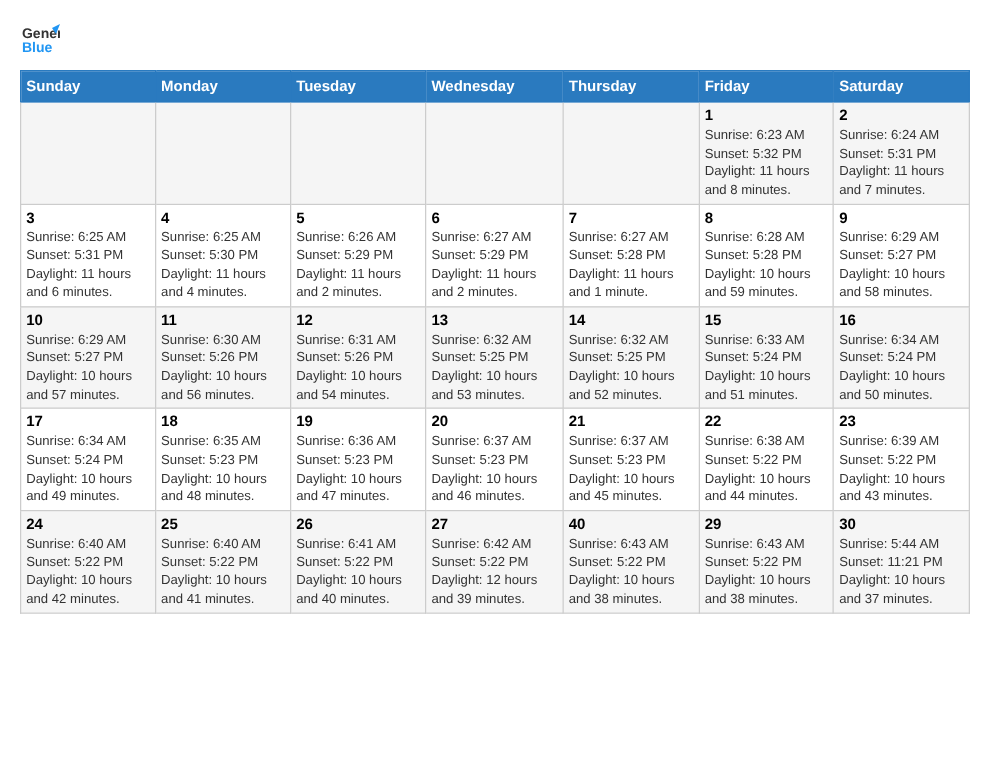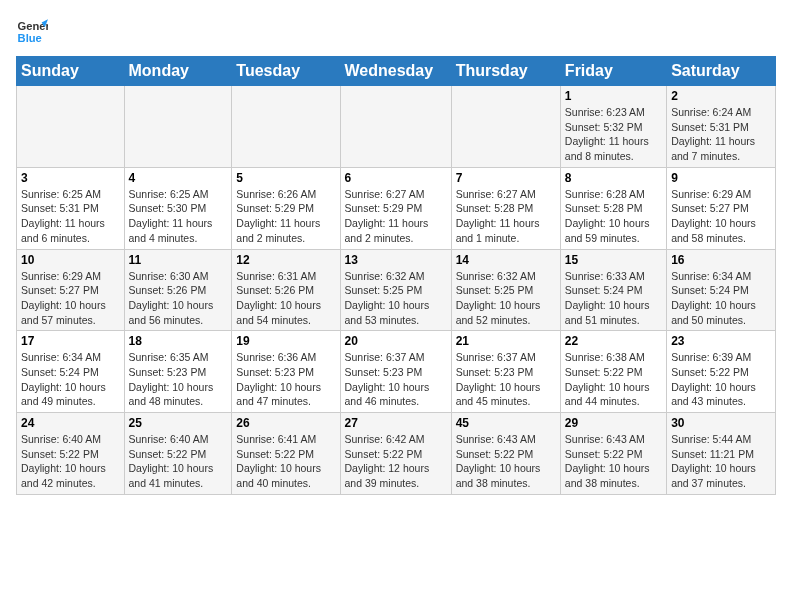--- a/index.html
+++ b/index.html
@@ -40,21 +40,21 @@
     table {
       width: 100%;
       border-collapse: collapse;
       font-size: 11px;
     }
     thead th {
       background: #2a7abf;
       color: #fff;
       padding: 5px 4px;
       text-align: left;
-      font-size: 16px;
+      font-size: 12px;
       font-weight: bold;
       border: 1px solid #2a7abf;
     }
     tbody td {
       vertical-align: top;
       border: 1px solid #ccc;
       padding: 3px 4px;
       height: 80px;
       width: 113px;
       background: #fff;
@@ -283,21 +283,21 @@
           <div class="day-info">Sunset: 5:22 PM</div>
           <div class="day-info">Daylight: 10 hours and 40 minutes.</div>
         </td>
         <td>
           <span class="day-num">27</span>
           <div class="day-info">Sunrise: 6:42 AM</div>
           <div class="day-info">Sunset: 5:22 PM</div>
           <div class="day-info">Daylight: 12 hours and 39 minutes.</div>
         </td>
         <td>
-          <span class="day-num">45</span>
+          <span class="day-num">40</span>
           <div class="day-info">Sunrise: 6:43 AM</div>
           <div class="day-info">Sunset: 5:22 PM</div>
           <div class="day-info">Daylight: 10 hours and 38 minutes.</div>
         </td>
         <td>
           <span class="day-num">29</span>
           <div class="day-info">Sunrise: 6:43 AM</div>
           <div class="day-info">Sunset: 5:22 PM</div>
           <div class="day-info">Daylight: 10 hours and 38 minutes.</div>
         </td>

